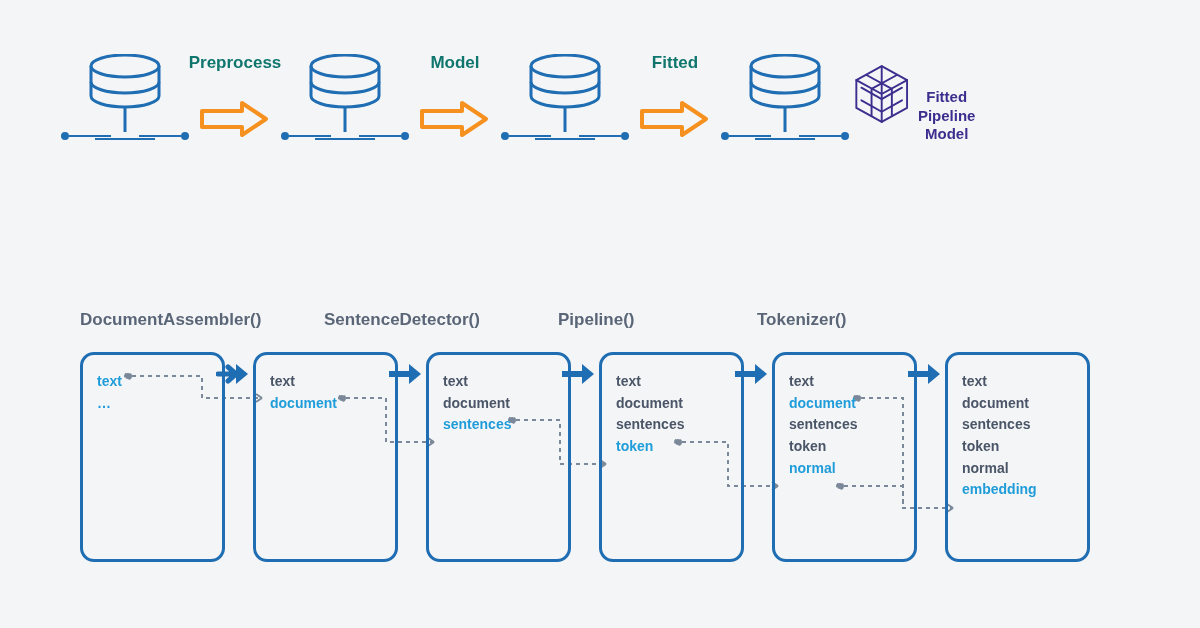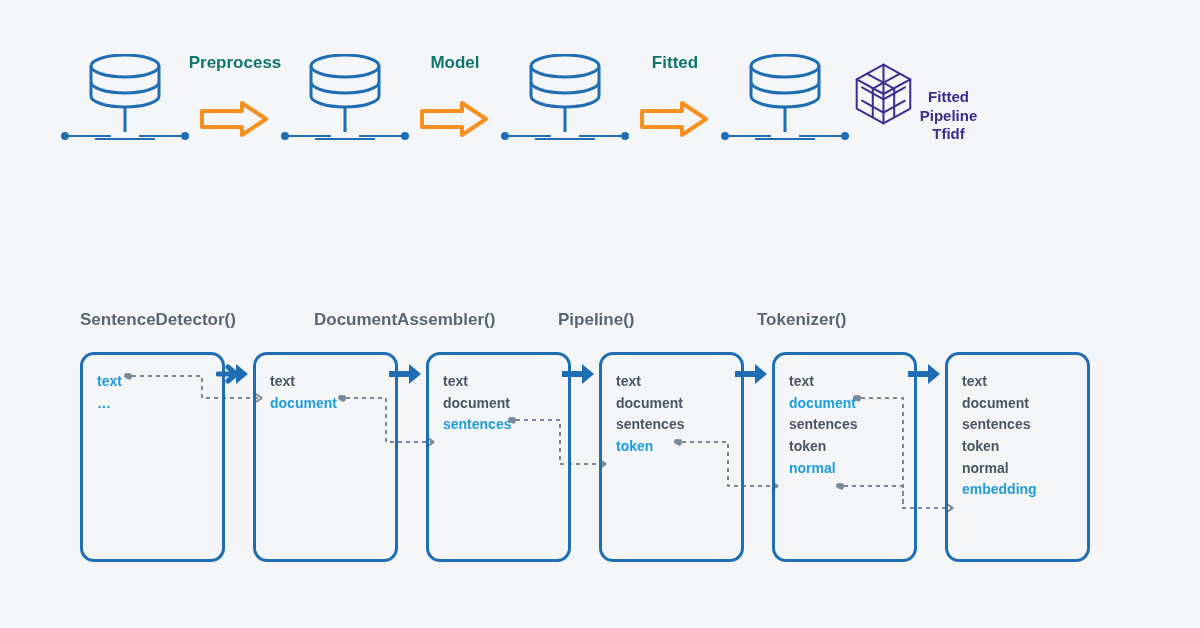--- a/index.html
+++ b/index.html
@@ -205,29 +205,29 @@
     <svg class="cube" viewBox="0 0 100 100">
       <g fill="none" stroke="#3d2d8f" stroke-width="3" stroke-linejoin="round" stroke-linecap="round">
         <path d="M50 6 L90 28 L90 72 L50 94 L10 72 L10 28 Z"></path>
         <path d="M50 6 L50 50 L10 28 M50 50 L90 28 M50 50 L50 94"></path>
         <path d="M26 20 L66 42 L66 84 M34 84 L34 42 L74 20"></path>
         <path d="M18 60 L50 78 L82 60 M18 40 L50 58 L82 40"></path>
       </g>
     </svg>
     <div class="cube-label">
       <span>Fitted</span><br>
-      <span>Pipeline Tfidf</span>
+      <span>Pipeline Model</span>
     </div>
   </div>
 </div>
 
 <div class="bottom-row">
   <div class="stage-titles">
+    <span class="stage-title" style="width:200px">DocumentAssembler()</span>
     <span class="stage-title" style="width:190px">SentenceDetector()</span>
-    <span class="stage-title" style="width:200px">DocumentAssembler()</span>
     <span class="stage-title" style="width:155px">Pipeline()</span>
     <span class="stage-title" style="width:155px">Tokenizer()</span>
   </div>
 
   <div class="cards" id="cards-row">
 
   <div class="card">
         <div class="card-item blue-item">text</div>
         <div class="card-item blue-item">…</div>
       </div>

